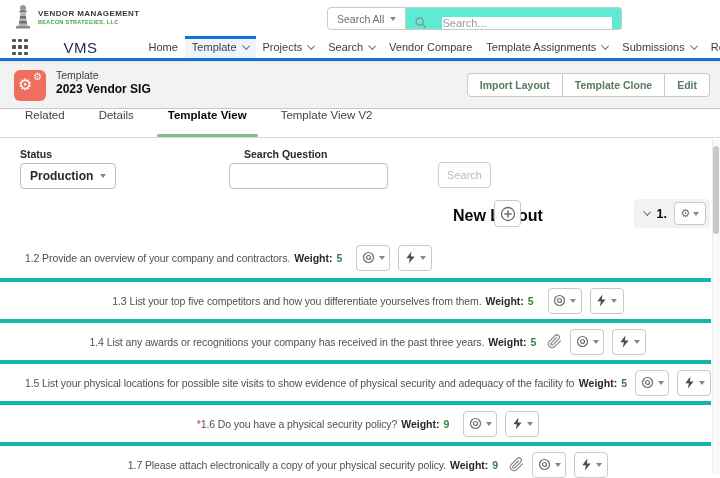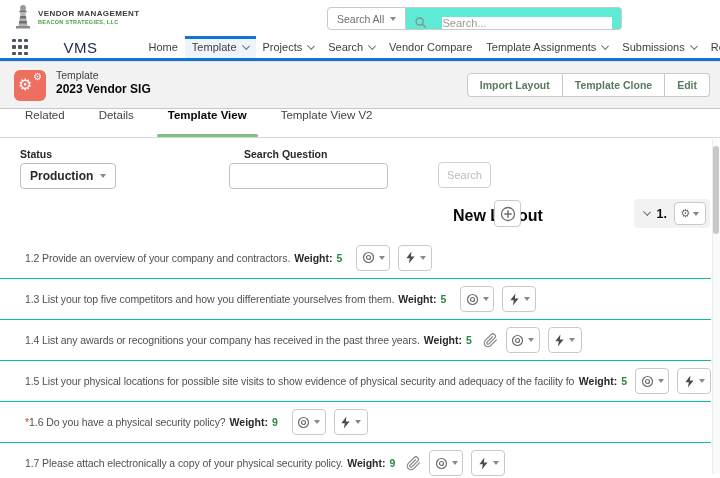--- a/index.html
+++ b/index.html
@@ -85,21 +85,21 @@
   .section-num { font-size:12.5px; font-weight:700; color:#080707; }
   .gear-btn { width:32px; height:23px; background:#fff; border:1px solid #c9c9c9; border-radius:4px;
               display:flex; align-items:center; justify-content:center; gap:3px; cursor:pointer; }
   .gear-glyph { font-size:11px; color:#706e6b; line-height:11px; }
   .tri-sm { width:0; height:0; border-left:3px solid transparent; border-right:3px solid transparent;
             border-top:4px solid #8a8886; }
 
   
   .rows { position:absolute; left:0; top:99px; width:711px; }
   .qrow { height:41px; display:flex; align-items:center; padding-left:25px; }
-  .qrow + .qrow { border-top:1px solid #14b8a6; }
+  .qrow + .qrow { border-top:4px solid #14b8a6;justify-content:center; }
   .qtext { font-size:10.5px; color:#50504e; white-space:nowrap; overflow:hidden;
            flex:0 1 auto; letter-spacing:-0.1px; }
   .req { color:#e0402a; font-size:10.5px; flex:none; }
   .wlabel { font-size:10.5px; font-weight:700; color:#2b2826; margin-left:4px; flex:none; }
   .wval { font-size:10.5px; font-weight:700; color:#2e8540; margin-left:4px; flex:none; }
   .clip { margin-left:11px; flex:none; display:flex; }
   .iconbtn { margin-left:8px; flex:none; width:34px; height:26px; border:1px solid #c9c9c9;
              border-radius:4px; background:#fff; display:flex; align-items:center; justify-content:center;
              gap:4px; cursor:pointer; }
   .iconbtn.first { margin-left:14px; }

